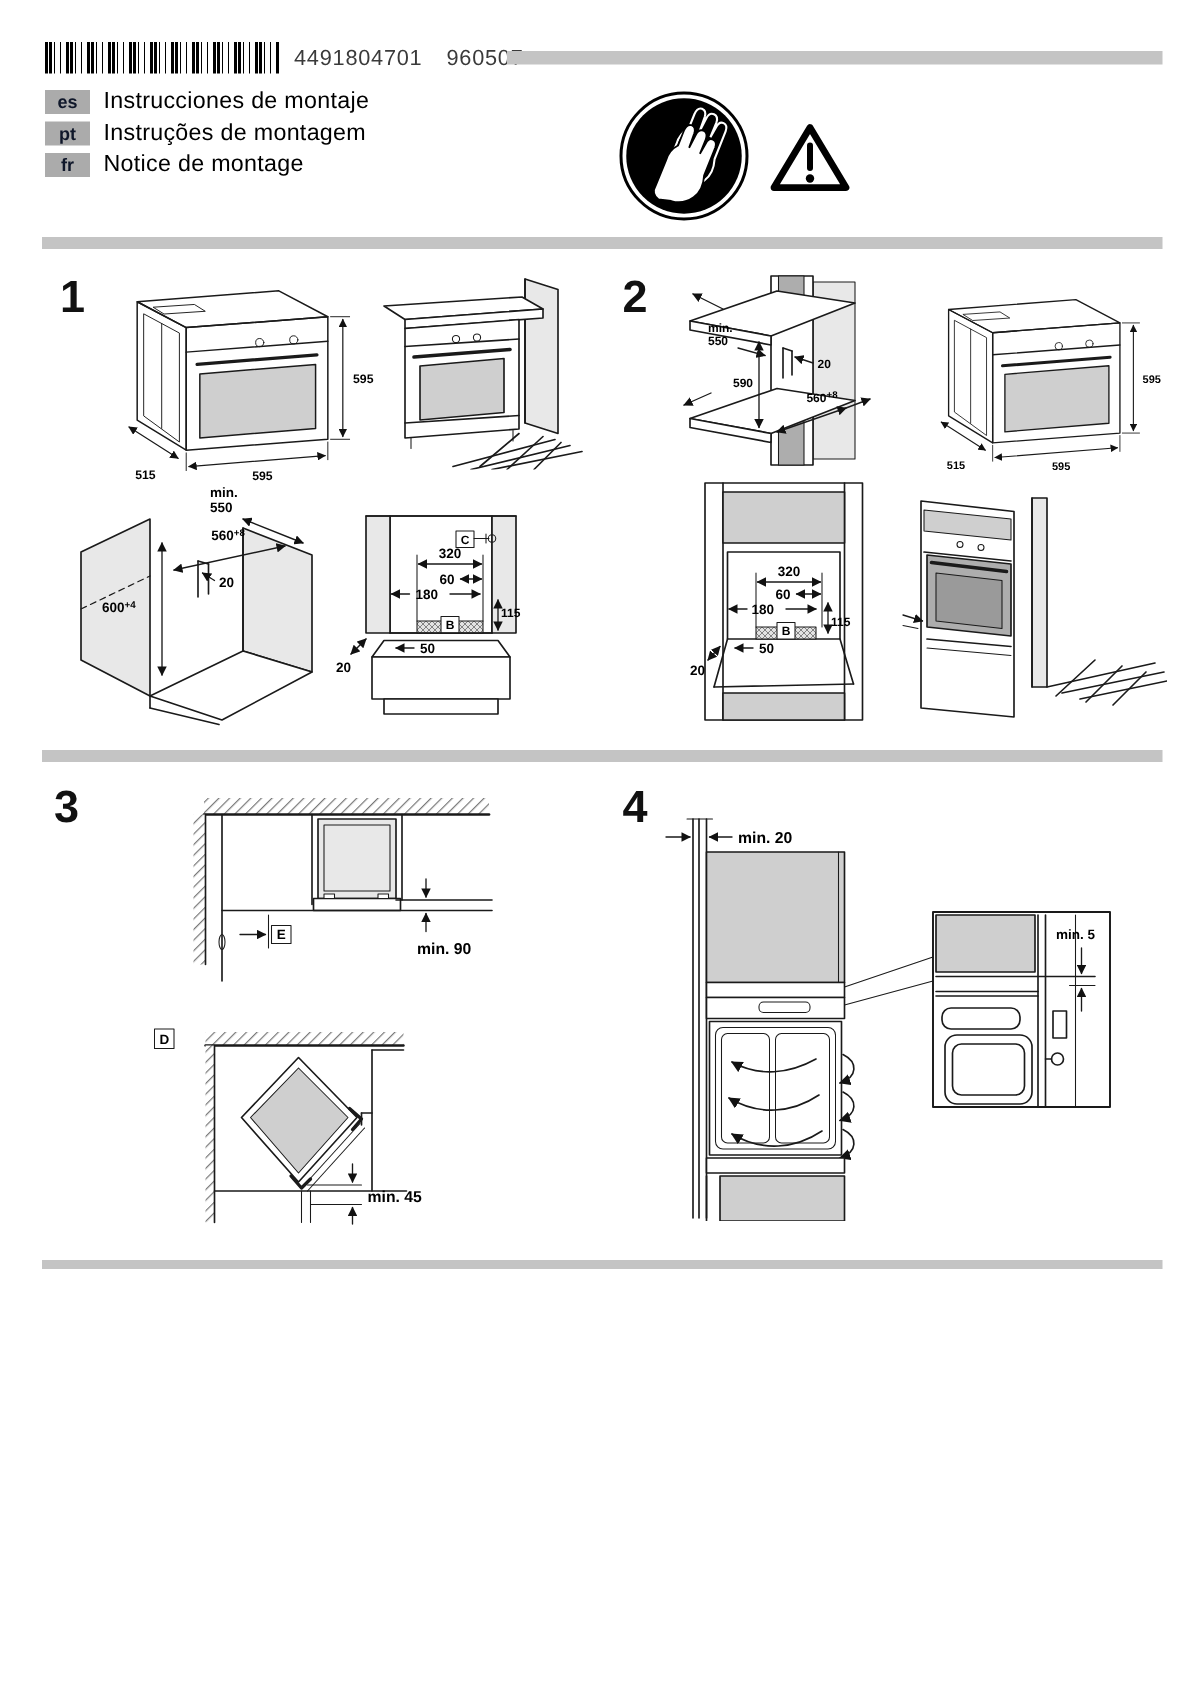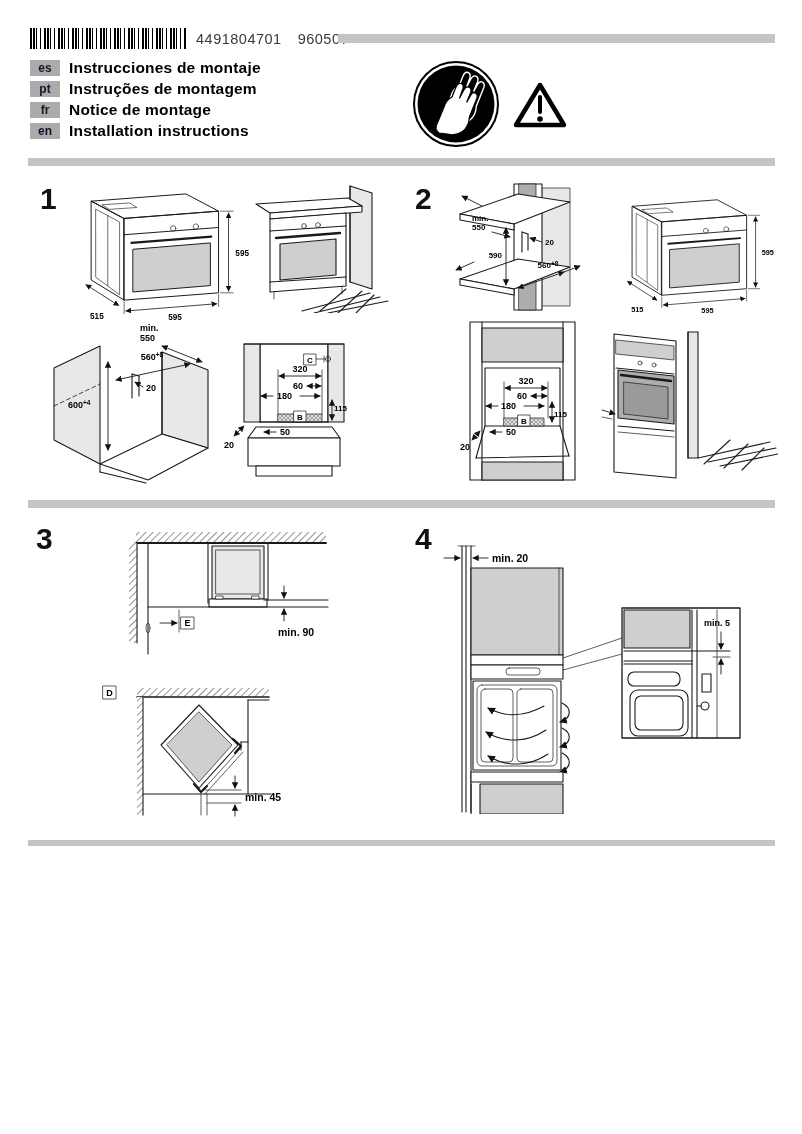--- a/index.html
+++ b/index.html
@@ -3,21 +3,21 @@
 <meta charset="utf-8">
 <style>
   *{margin:0;padding:0;box-sizing:border-box}
   html,body{width:802px;height:1134px;background:#fff;font-family:"Liberation Sans",sans-serif;position:relative;overflow:hidden}
   .abs{position:absolute}
   .bar{background:#c4c4c4}
   .codes{font-size:14.5px;color:#3a3a3a;letter-spacing:.5px;white-space:nowrap}
   .codes span{margin-right:16px}
   .lang-row{display:flex;align-items:center;height:21px;margin-bottom:0}
   .lang-badge{width:30px;height:16px;background:#ababab;color:#0f172a;font-weight:bold;font-size:12px;display:flex;align-items:center;justify-content:center;margin-right:9px}
-  .lang-title{font-weight:bold;font-size:15.5px;color:#000;letter-spacing:.2px}
+  .lang-title{font-weight:normal;font-size:15.5px;color:#000;letter-spacing:.2px}
   .secnum{font-size:30px;font-weight:bold;color:#111;line-height:1}
   .barcode{width:156px;height:21px;background:repeating-linear-gradient(90deg,#000 0 2px,#fff 2px 3px,#000 3px 5px,#fff 5px 6px,#000 6px 7px,#fff 7px 10px,#000 10px 11px,#fff 11px 14px)}
   .d line,.d path,.d polyline,.d polygon,.d rect,.d circle,.d ellipse{stroke:#1a1a1a;stroke-width:1.1;fill:none;stroke-linejoin:round;stroke-linecap:round}
   .d .f{fill:#fff}
   .d .g1{fill:#e8e8e8}
   .d .g2{fill:#cfcfcf}
   .d .g3{fill:#adadad}
   .d .g4{fill:#9a9a9a}
   .d .hat{fill:url(#hatch);stroke:none}
   .d .crs{fill:url(#cross);stroke-width:.7}
@@ -59,24 +59,20 @@
     <span class="lang-badge">es</span>
     <span class="lang-title">Instrucciones de montaje</span>
   </div>
   <div class="lang-row">
     <span class="lang-badge">pt</span>
     <span class="lang-title">Instruções de montagem</span>
   </div>
   <div class="lang-row">
     <span class="lang-badge">fr</span>
     <span class="lang-title">Notice de montage</span>
-  </div>
-  <div class="lang-row">
-    <span class="lang-badge">en</span>
-    <span class="lang-title">Installation instructions</span>
   </div>
 </div>
 
 <svg class="abs" style="left:412px;top:60px" width="88" height="88" viewBox="0 0 88 88">
   <circle cx="44" cy="44" r="42" fill="#fff" stroke="#000" stroke-width="2"></circle>
   <circle cx="44" cy="44" r="38.5" fill="#000"></circle>
   <g transform="translate(4,-6)">
     <path d="M30,68 q-5,-4 -2,-9 l7,-17 q2,-7 8,-10 l4,-10 q2,-4.5 5,-3.5 q3.2,1.2 1.8,5.5 l-3.4,9.5 4.4,-8.5 q2.2,-4.2 5.2,-2.8 q3,1.4 1.6,5.6 l-4,9.7 4,-7 q2,-3.8 4.8,-2.4 q2.8,1.4 1.4,5.4 l-7.4,18.5 q-.6,10 -7,14.5 q-7,5 -15,2.5 z" fill="#000" stroke="#fff" stroke-width="1.4"></path>
   </g>
   <g transform="translate(-3,5)">

